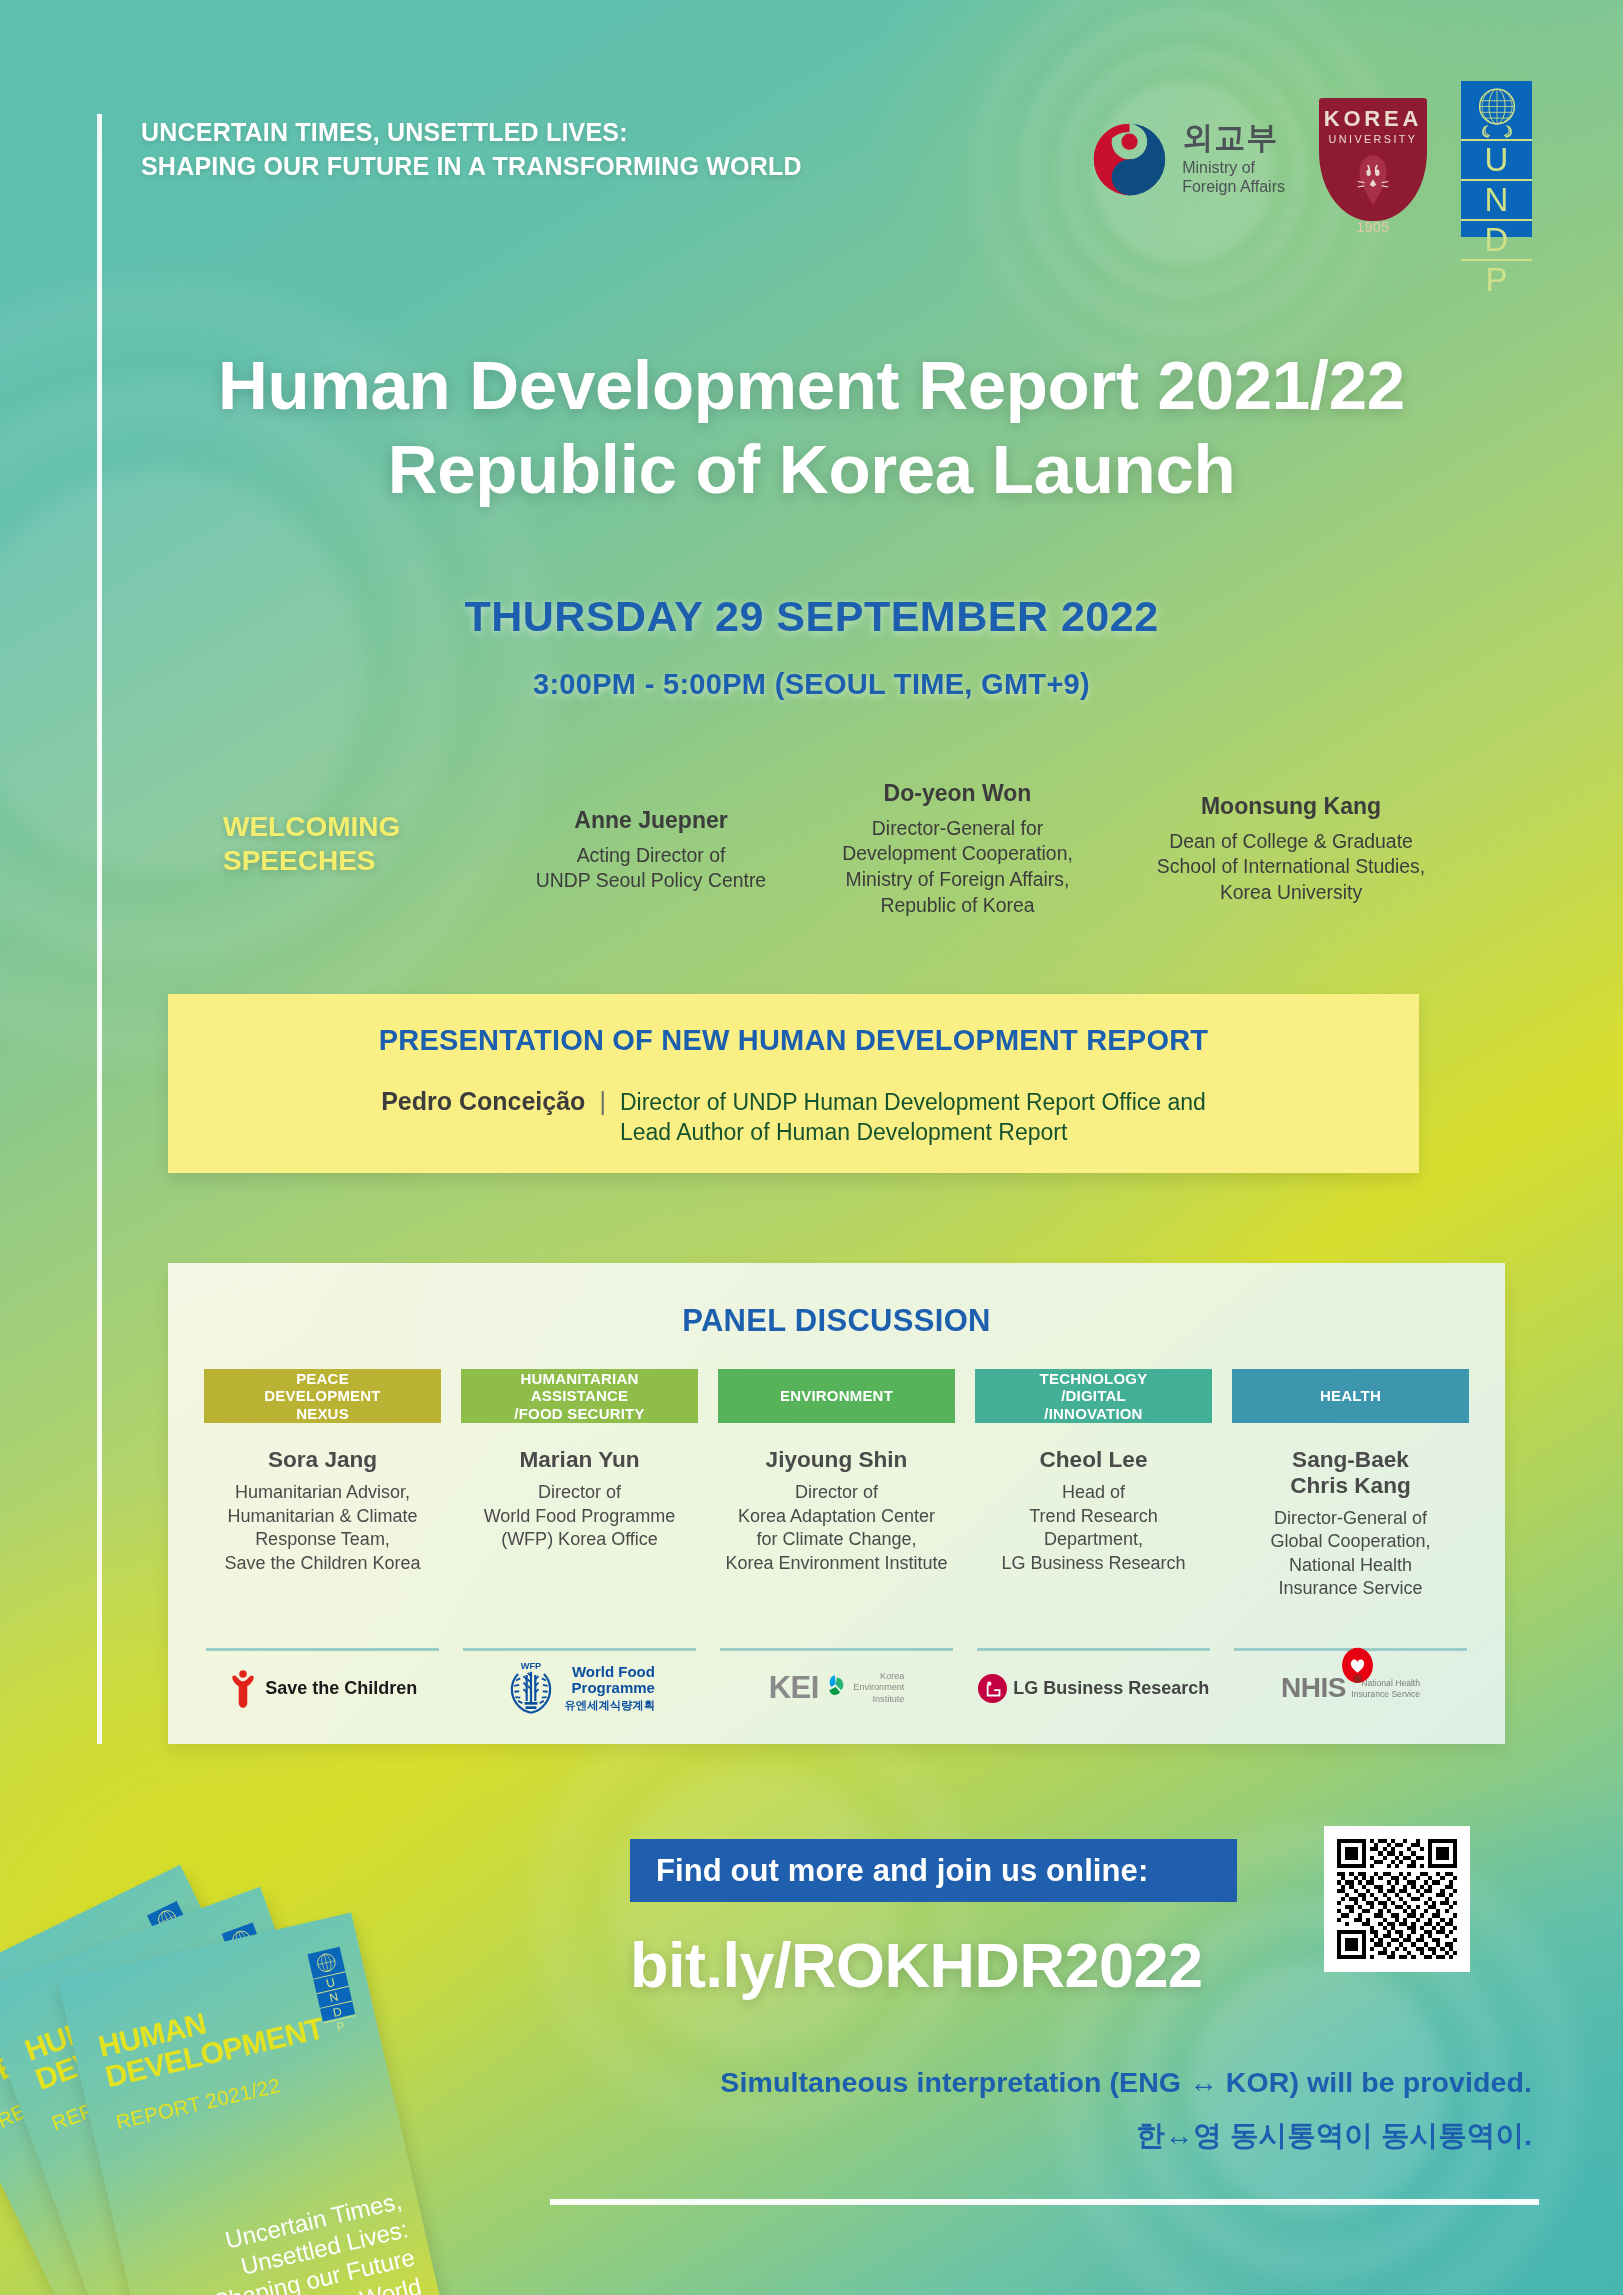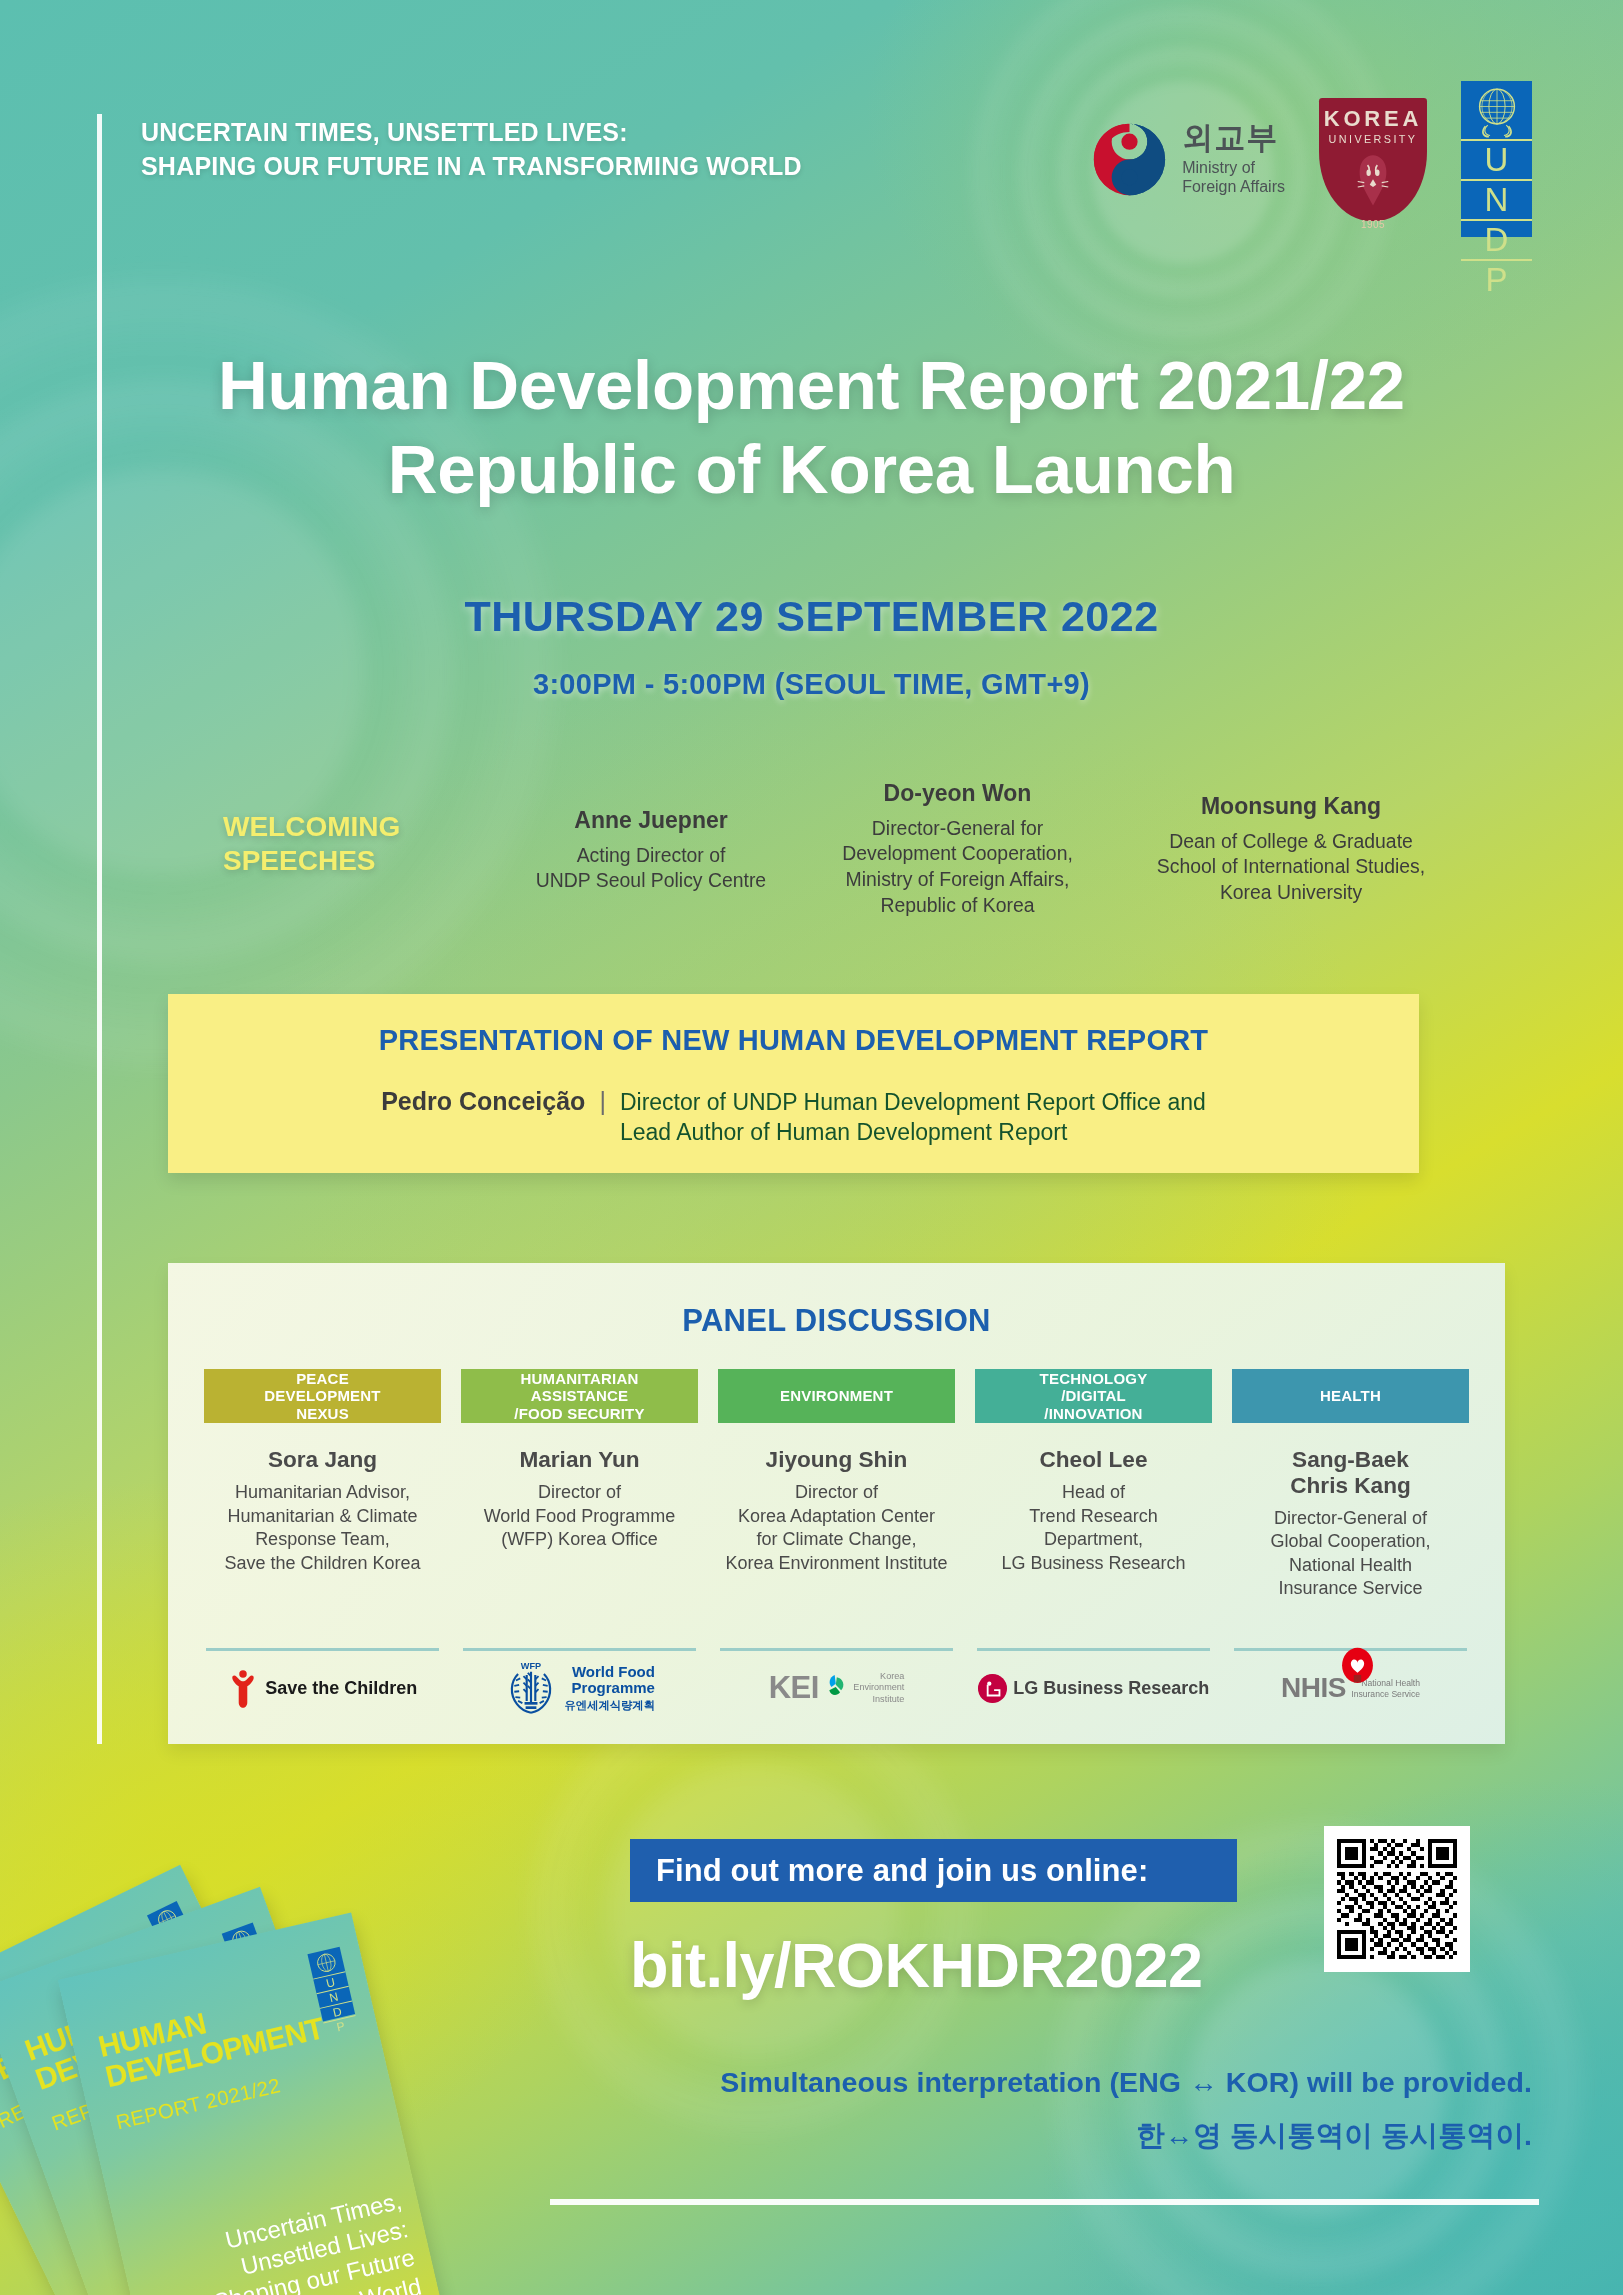--- a/index.html
+++ b/index.html
@@ -57,21 +57,21 @@
   .ku{ width:108px; height:123px; position:relative; }
   .ku-shield{
     width:100%; height:100%; background:#8f1b33;
     border-radius:3.2px 3.2px 52px 52px / 3.2px 3.2px 69px 69px;
     display:flex; flex-direction:column; align-items:center; padding-top:5.4px;
   }
   .ku-rule{ width:80%; height:1.6px; background:#e5d6c9; }
   .ku-korea{ color:#e9dccd; font-size:22px; font-weight:bold; letter-spacing:3.8px; margin:2.7px 0 1.1px; }
   .ku-uni{ color:#e9dccd; font-size:10.8px; letter-spacing:2.4px; margin-bottom:2.2px;}
   .ku-tiger{ margin-top:4.3px; font-size:45px; line-height:.9; color:#c4495f; }
-  .ku-year{ color:#e6c9a8; font-size:10px; letter-spacing:0.5px; margin-top:2.2px; }
+  .ku-year{ color:#e6c9a8; font-size:14px; letter-spacing:0.5px; margin-top:2.2px; }
 
   .undp{ width:71px; height:156px; background:#0a66b8; display:flex; flex-direction:column;
          align-items:center; justify-content:flex-start; }
   .undp-emblem{ width:100%; height:76px; display:flex; align-items:center; justify-content:center; }
   .undp-letters{ width:100%; flex:1; display:flex; flex-direction:column; }
   .undp-letters span{ flex:1; display:flex; align-items:center; justify-content:center;
     color:#cfe08a; font-size:33px; font-weight:500; border-top:2.2px solid #cfe08a; }
 
   
   .title{

